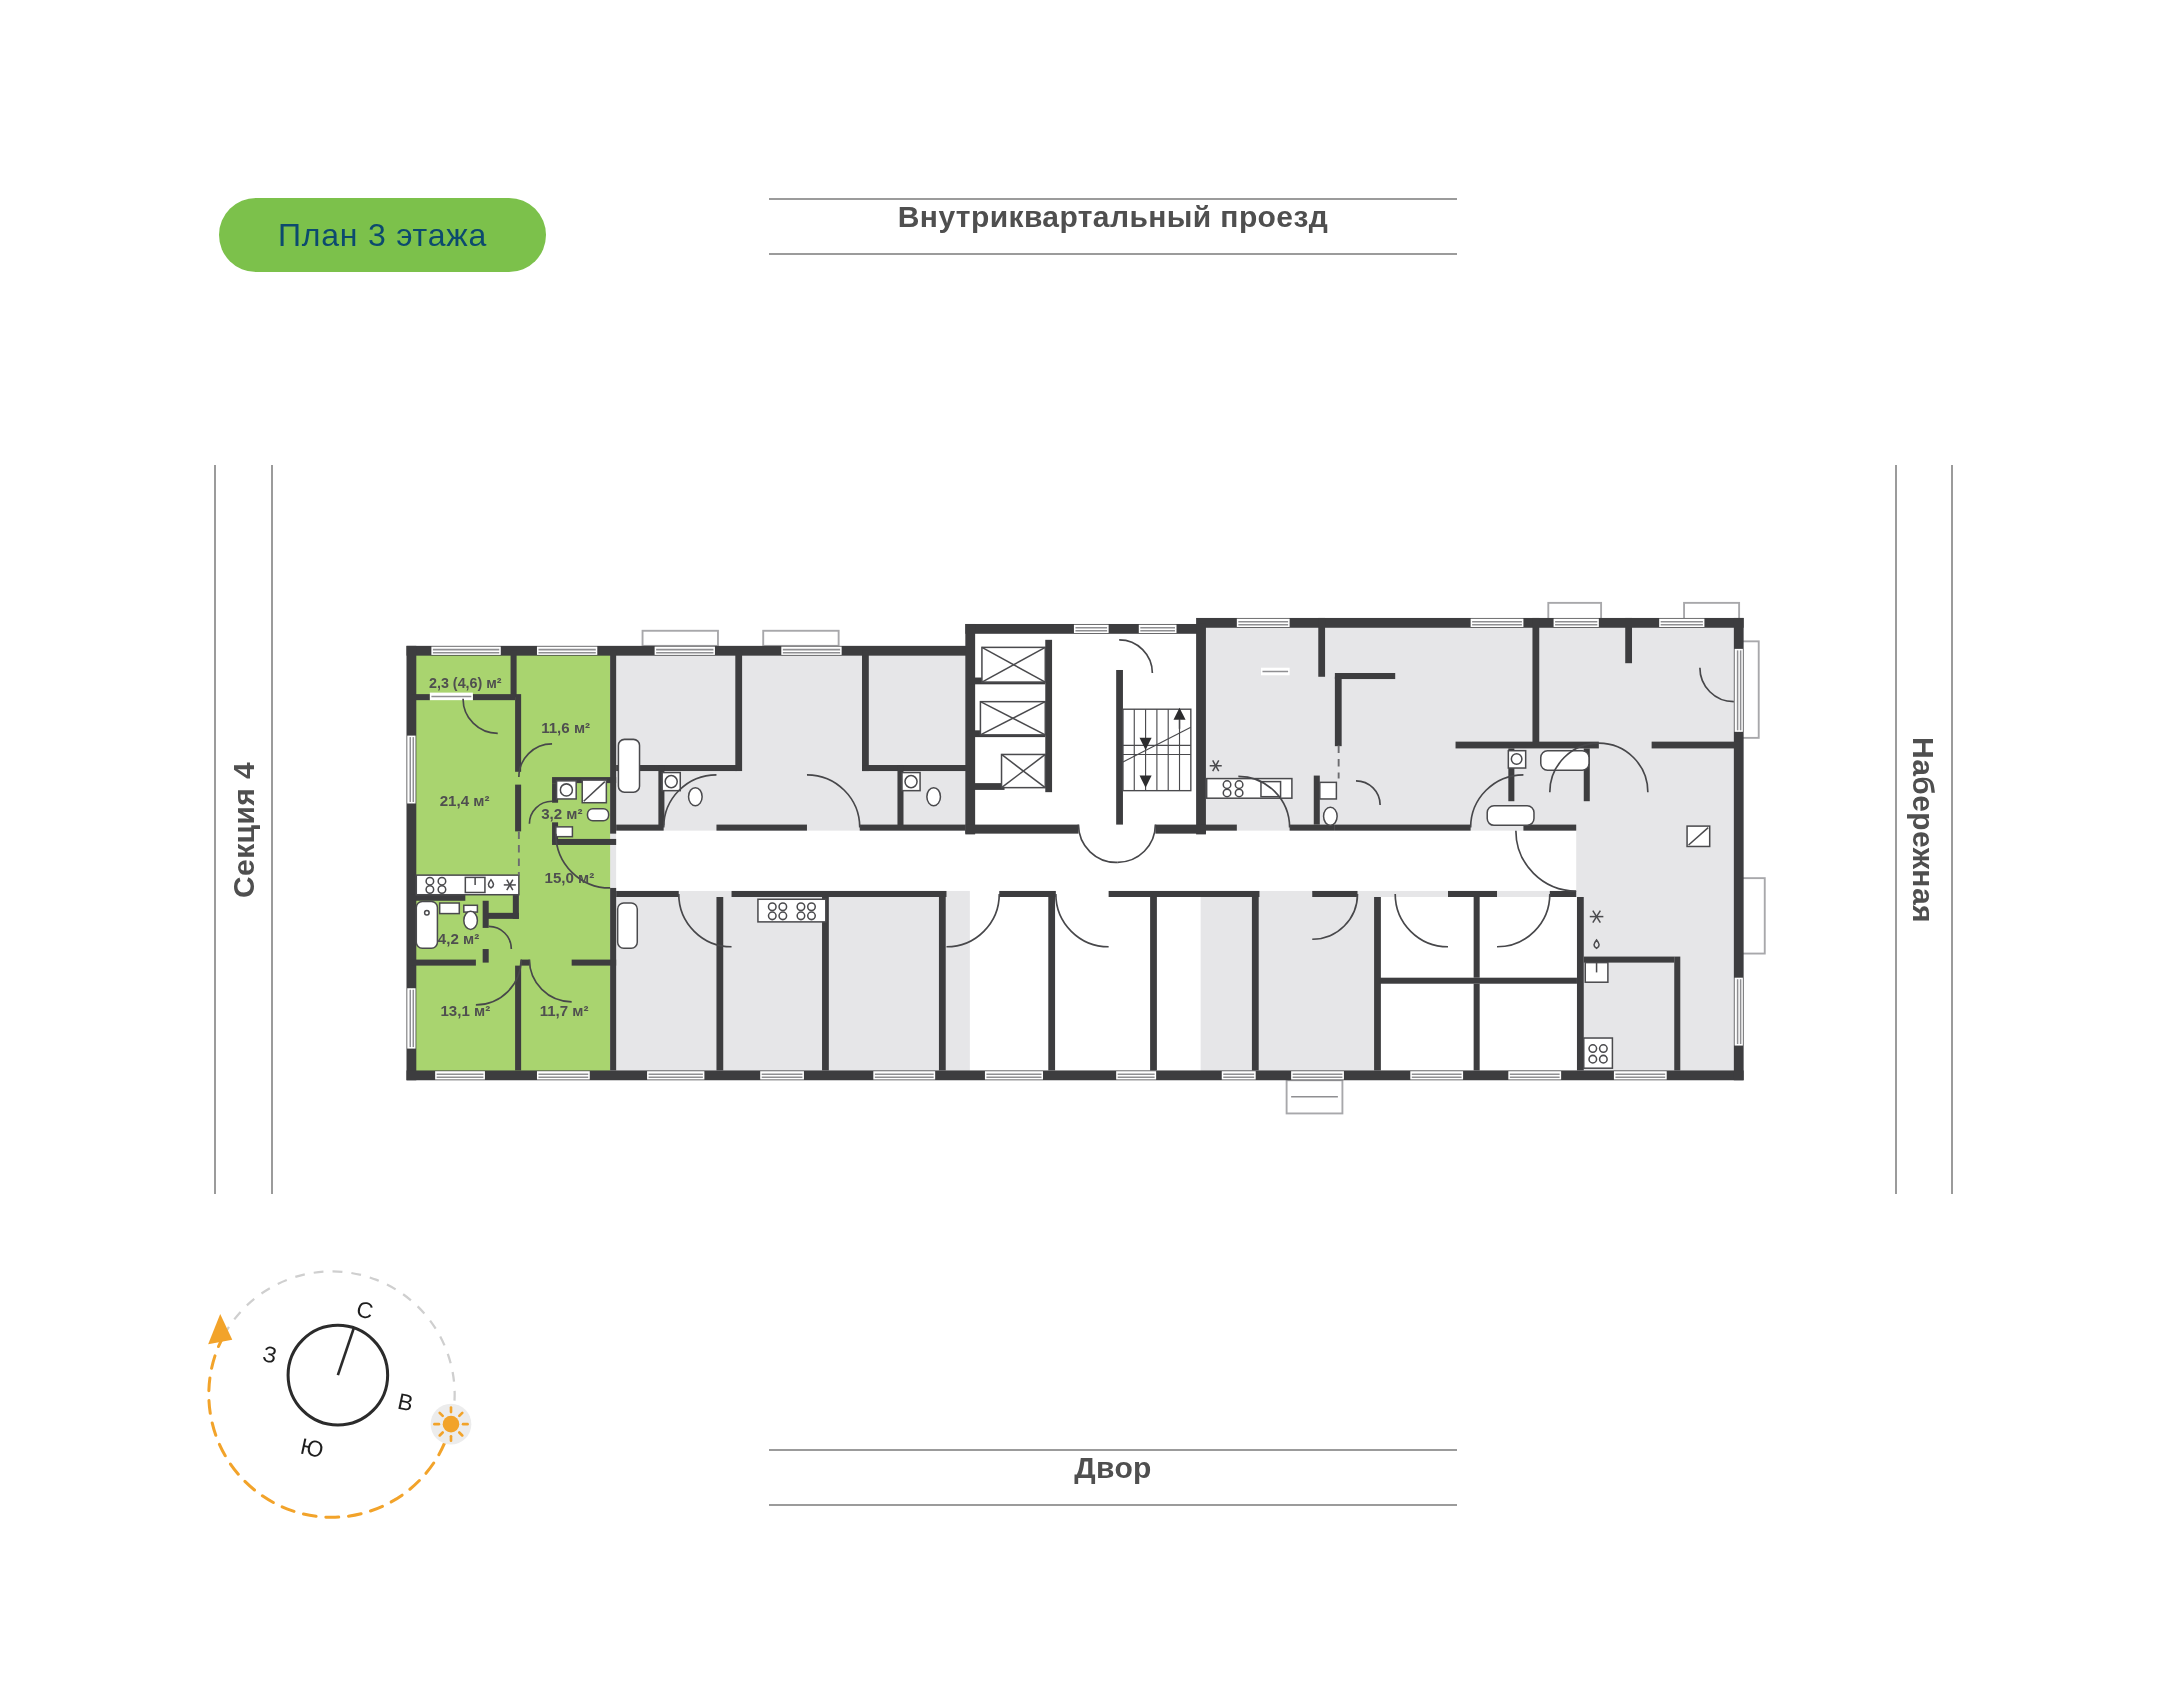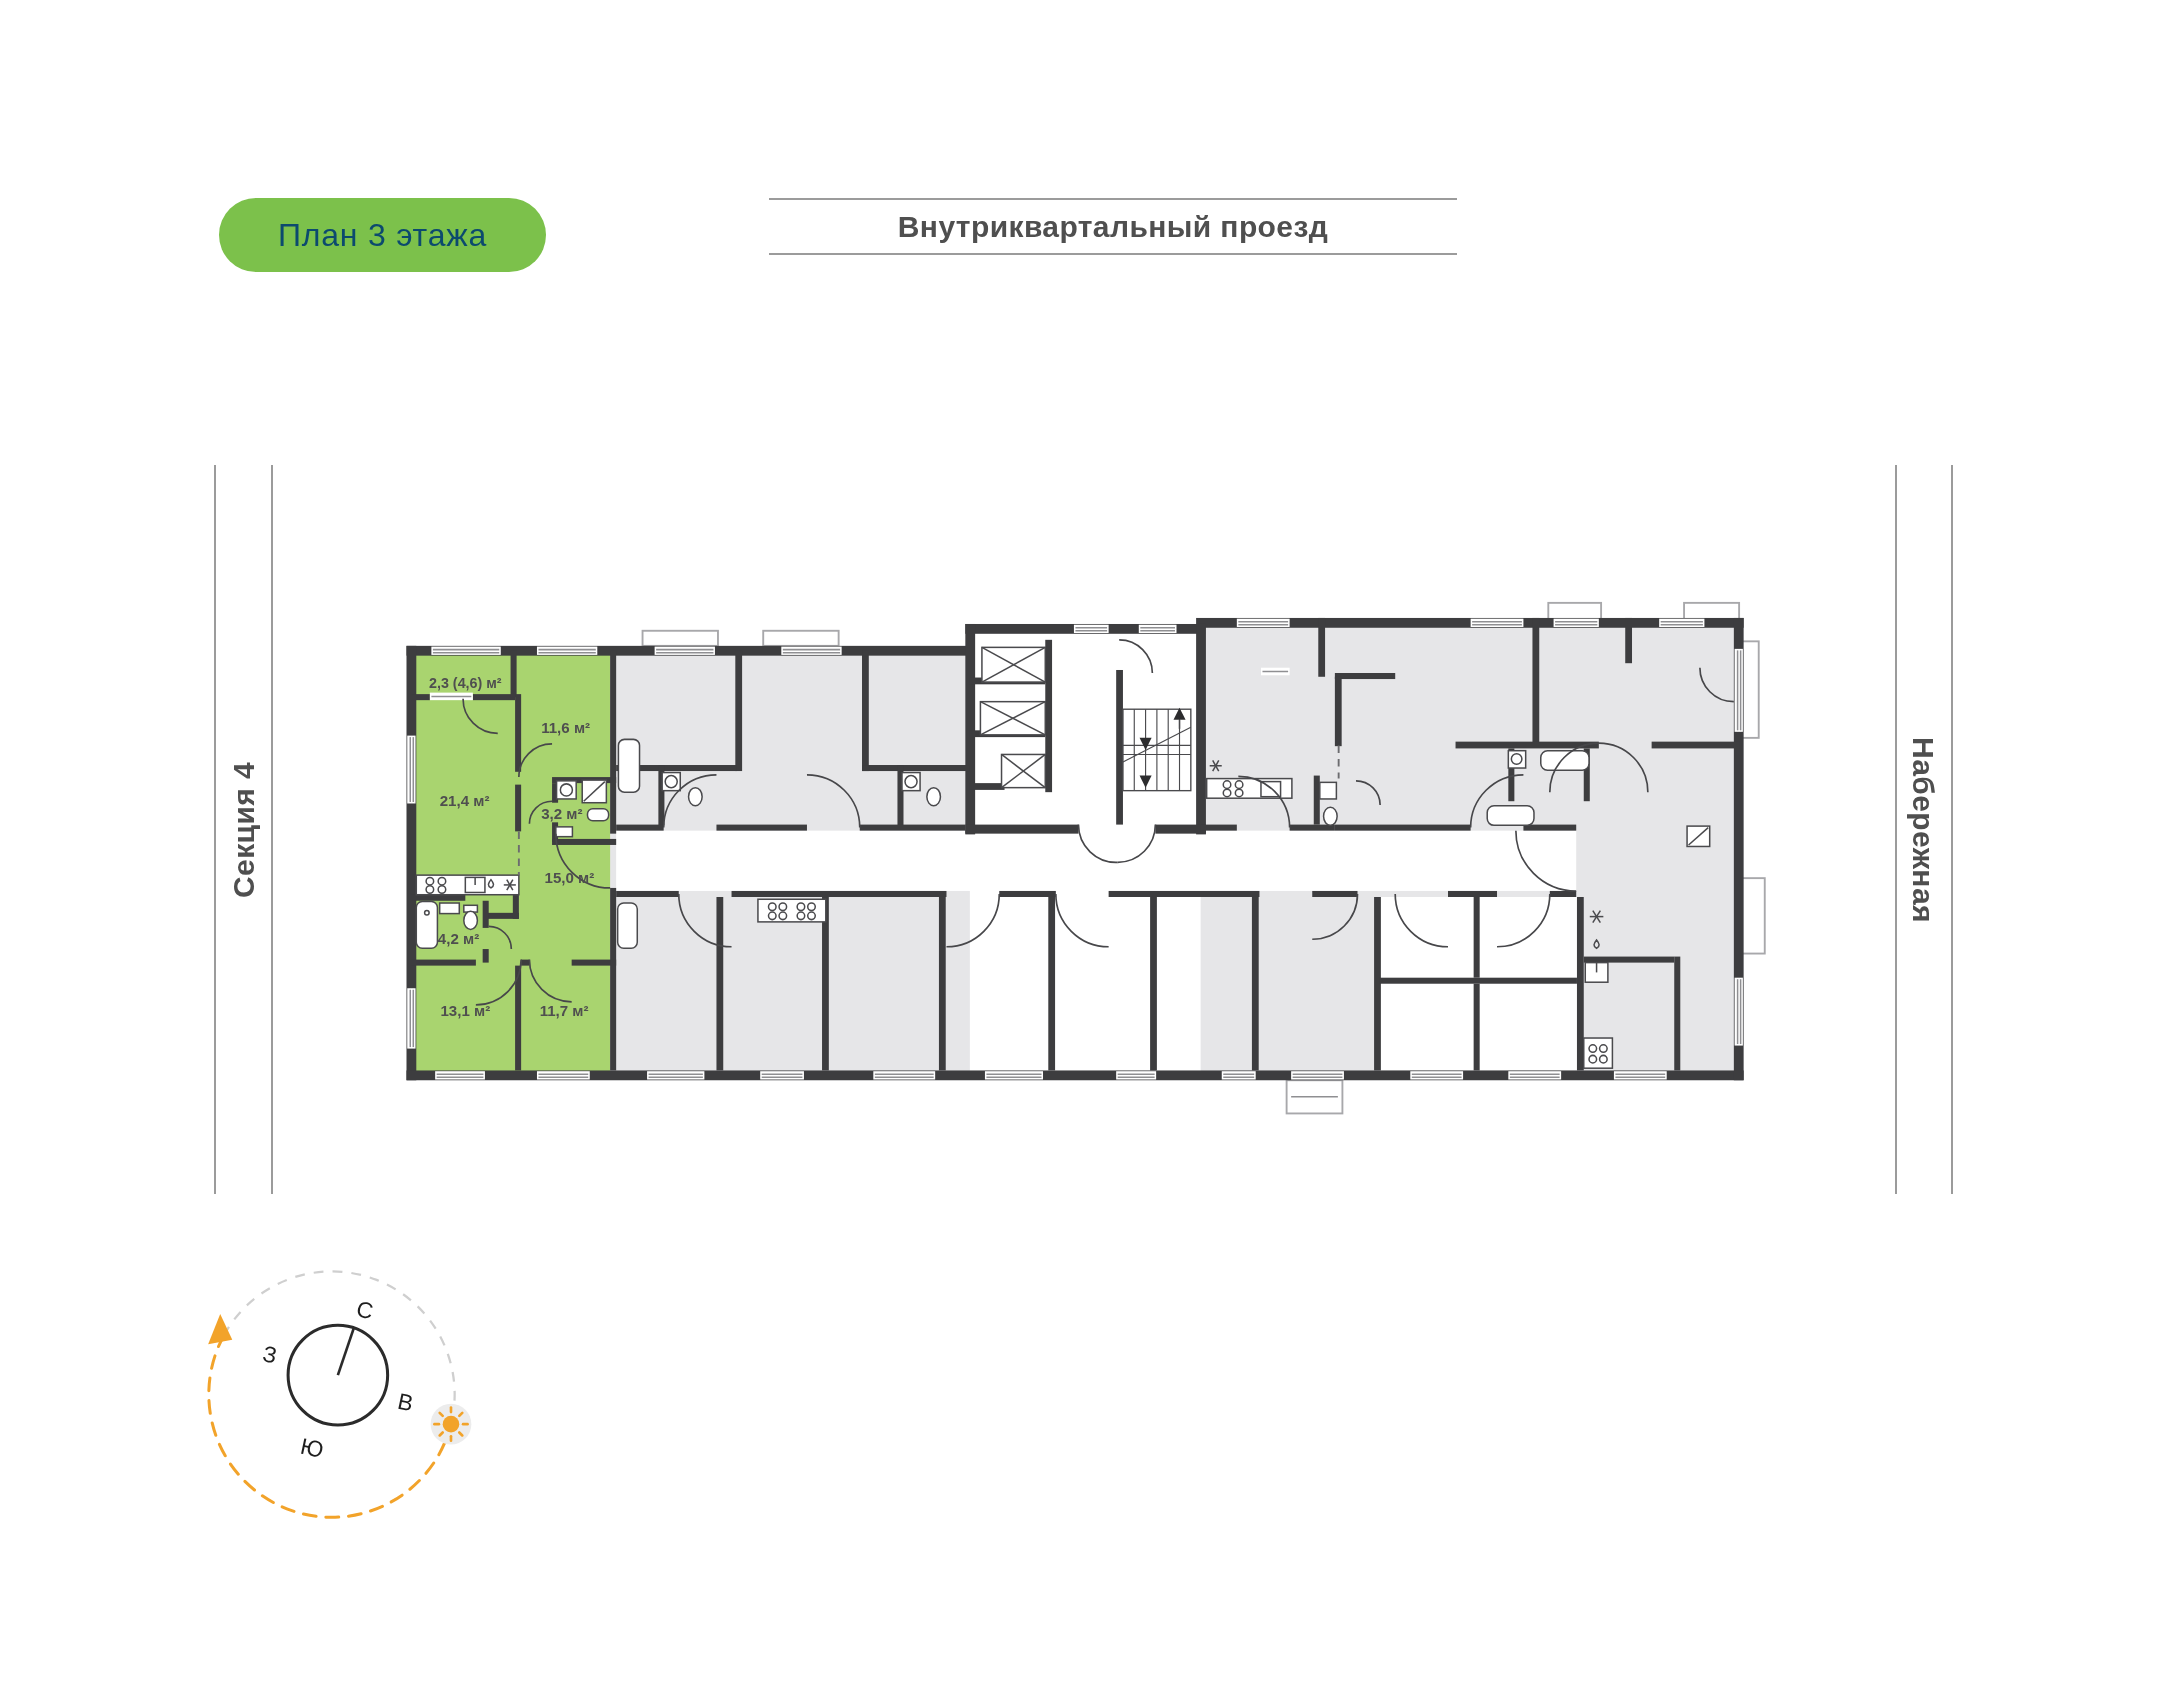--- a/index.html
+++ b/index.html
@@ -9,21 +9,21 @@
   }
   html,body{margin:0;padding:0;background:#fff;}
   .stage{position:relative;width:2172px;height:1705px;background:#fff;
          font-family:"Liberation Sans",sans-serif;overflow:hidden;}
   .badge{position:absolute;left:219px;top:198px;width:327px;height:74px;
          background:var(--badge-green);border-radius:37px;display:flex;
          align-items:center;justify-content:center;color:#0c4a6e;font-size:32px;
          letter-spacing:0.8px;font-weight:400;}
   .street-h{position:absolute;left:769px;width:688px;height:53px;
             border-top:2.3px solid var(--line-gray);border-bottom:2.3px solid var(--line-gray);
-            display:flex;align-items:center;justify-content:center;
+            display:flex;justify-content:center;
             font-size:30px;font-weight:700;color:var(--label-gray);letter-spacing:0.4px;}
   #street-top{top:198px;}
   #street-bottom{top:1449px;}
   .vline{position:absolute;top:465px;height:729px;width:2.3px;background:var(--line-gray);}
   .vlabel{position:absolute;font-size:30px;font-weight:700;color:var(--label-gray);
           white-space:nowrap;letter-spacing:0.4px;}
   #label-left{left:244px;top:830px;transform:translate(-50%,-50%) rotate(-90deg);}
   #label-right{left:1923px;top:830px;transform:translate(-50%,-50%) rotate(90deg);}
   svg{position:absolute;left:0;top:0;}
   .w{fill:var(--wall-dark);}
@@ -46,20 +46,23 @@
 
 <div class="stage">
 
   <div class="badge">
     <span>План 3 этажа</span>
   </div>
 
   <div class="street-h" id="street-top">
     <span>Внутриквартальный проезд</span>
   </div>
+  <div class="street-h" id="street-bottom">
+    <span>Двор</span>
+  </div>
 
   <div class="vline" style="left:214px;"></div>
   <div class="vline" style="left:271px;"></div>
   <div class="vlabel" id="label-left">Секция 4</div>
 
   <div class="vline" style="left:1895px;"></div>
   <div class="vline" style="left:1951px;"></div>
   <div class="vlabel" id="label-right">Набережная</div>
 
   <svg width="2172" height="1705" viewBox="0 0 2880 2260">

